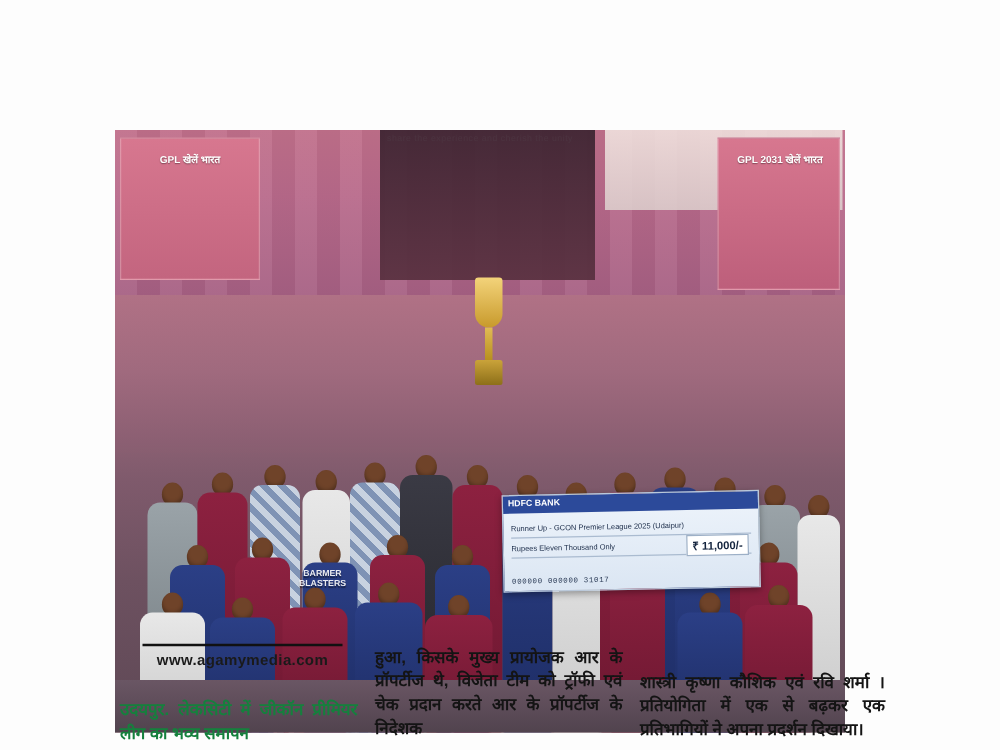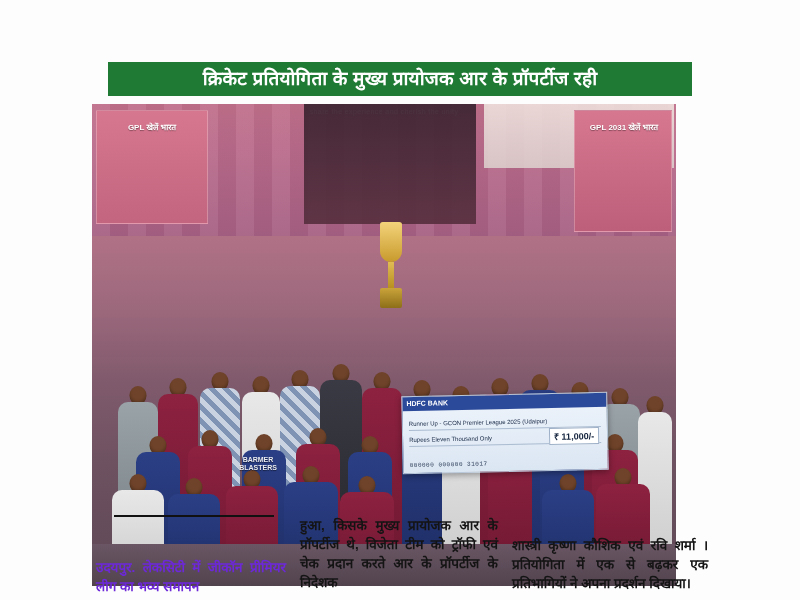--- a/index.html
+++ b/index.html
@@ -338,31 +338,28 @@
     font-size: 13.5px;
     line-height: 19px;
     color: #141414;
     font-weight: bold;
     text-align: justify;
   }
   .col p { margin: 0; }
   .col-1 { left: 96px; width: 190px; top: 558px; }
   .col-2 { left: 300px; width: 198px; top: 516px; }
   .col-3 { left: 512px; width: 196px; top: 536px; }
-  .col .lead { color: #6d28d9; }
+  .col .lead { color: #15803d; }
 </style>
 </head>
 <body>
 
 <div class="page">
 
 
-  <div class="subhead-band">
-    <span class="sub-text">क्रिकेट प्रतियोगिता के मुख्य प्रायोजक आर के प्रॉपर्टीज रही</span>
-  </div>
 
   <div class="photo">
     <div class="photo-inner"></div>
 
     <div class="bd-banner">
       <div class="bd-toptext">share the experience and cherish the unity</div>
       <div class="bd-dark-panel"></div>
       <div class="bd-tent"></div>
       <div class="bd-banner-strip"></div>
       <div class="bd-banner-strip2"></div>
@@ -509,20 +506,21 @@
       <div class="cq-line" style="top:38px;">Rupees Eleven Thousand Only</div>
       <div class="cq-amount">₹ 11,000/-</div>
       <div class="cq-micr">000000 000000 31017</div>
     </div>
 
     <div class="ground"></div>
   </div>
 
   <div class="brand">
     <div class="brand-rule"></div>
+    <div class="brand-url">www.agamymedia.com</div>
   </div>
 
   <div class="col col-1">
     <p class="lead">उदयपुर. लेकसिटी में जीकॉन प्रीमियर लीग का भव्य समापन</p>
   </div>
   <div class="col col-2">
     <p>हुआ, किसके मुख्य प्रायोजक आर के प्रॉपर्टीज थे, विजेता टीम को ट्रॉफी एवं चेक प्रदान करते आर के प्रॉपर्टीज के निदेशक</p>
   </div>
   <div class="col col-3">
     <p>शास्त्री कृष्णा कौशिक एवं रवि शर्मा । प्रतियोगिता में एक से बढ़कर एक प्रतिभागियों ने अपना प्रदर्शन दिखाया।</p>

